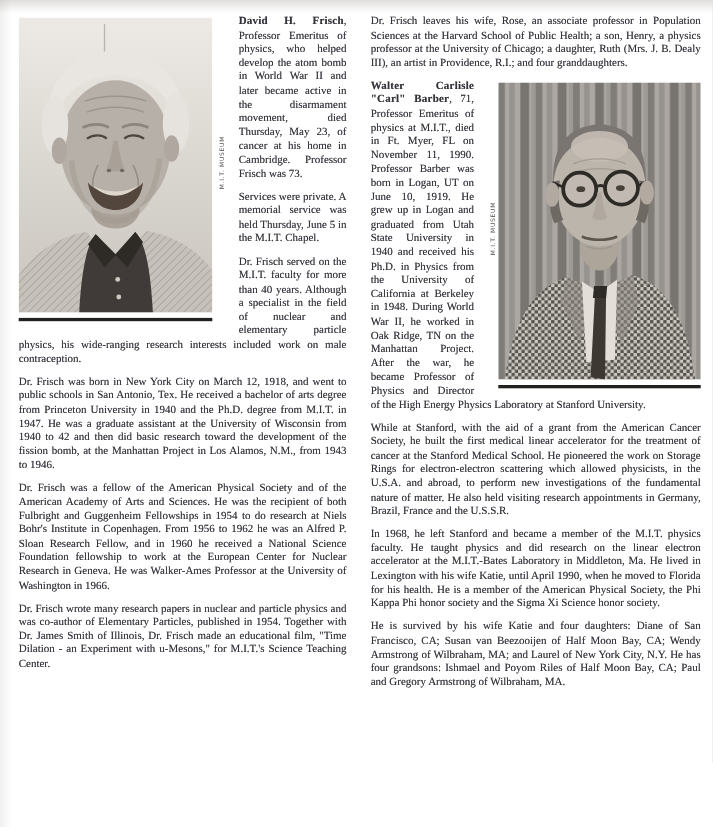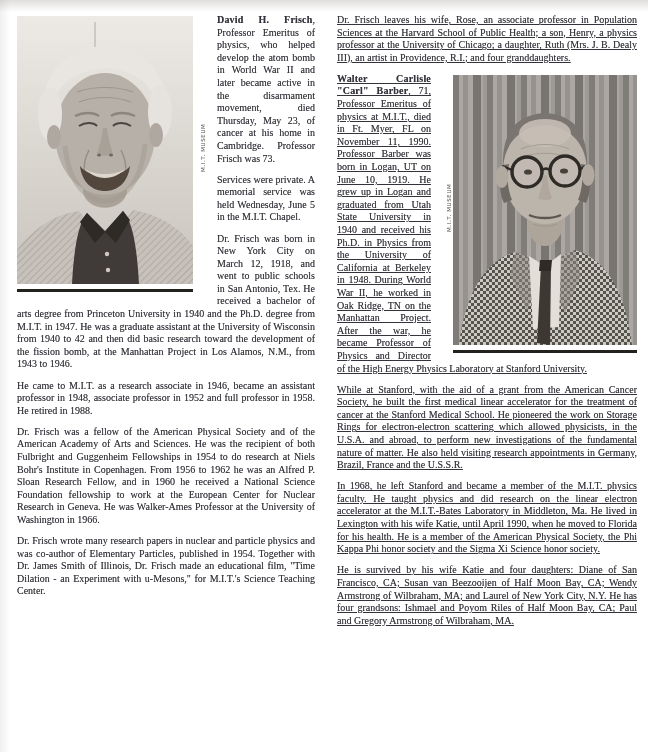--- a/index.html
+++ b/index.html
@@ -21,21 +21,21 @@
     background:linear-gradient(180deg,rgba(110,105,98,.22),rgba(110,105,98,0));
     pointer-events:none;
   }
   .page::after{
     content:"";position:absolute;top:0;left:0;width:10px;bottom:0;
     background:linear-gradient(90deg,rgba(110,105,98,.10),rgba(110,105,98,0));
     pointer-events:none;
   }
   .cols{display:flex;gap:22px;}
   .col-left{width:298px;flex:none;}
-  .col-right{width:300px;flex:none;text-decoration:underline;}
+  .col-right{width:300px;flex:none;}
   p{margin:0 0 8.5px;text-align:justify;}
   .b{font-weight:700;letter-spacing:.2px;}
   .i{}
   .photoblock-left{float:left;width:190px;margin:2px 10px 5px 0;}
   .photoblock-right{float:right;width:198px;margin:2px 0 5px 8px;}
   .photorow{display:flex;}
   .credit{
     width:14px;flex:none;
     display:flex;justify-content:center;align-items:flex-end;
     font-family:"DejaVu Sans",sans-serif;
@@ -105,23 +105,23 @@
               <ellipse cx="37" cy="121" rx="7" ry="12" fill="#b0a8a0"></ellipse>
               <ellipse cx="139" cy="119" rx="7" ry="12" fill="#b0a8a0"></ellipse>
             </g>
           </svg>
           <div class="credit">M.I.T. MUSEUM</div>
         </div>
         <div class="rule rule-frisch"></div>
       </div>
       <div>
           <p><span class="b">David H. Frisch</span><span>, Professor Emeritus of physics, who helped develop the atom bomb in World War II and later became active in the disarmament movement, died Thursday, May 23, of cancer at his home in Cambridge.  Professor Frisch was 73.</span></p>
-          <p><span>Services were private.  A memorial service was held Wednesday, June 5 in the M.I.T. Chapel.</span></p>
+          <p><span>Services were private.  A memorial service was held Thursday, June 5 in the M.I.T. Chapel.</span></p>
+          <p><span>Dr. Frisch served on the M.I.T. faculty for more than 40 years.  Although a specialist in the field of nuclear and elementary particle physics, his wide-ranging research interests included work on male contraception.</span></p>
           <p><span>Dr. Frisch was born in New York City on March 12, 1918, and went to public schools in San Antonio, Tex.  He received a bachelor of arts degree from Princeton University in 1940 and the Ph.D. degree from M.I.T. in 1947.  He was a graduate assistant at the University of Wisconsin from 1940 to 42 and then did basic research toward the development of the fission bomb, at the Manhattan Project in Los Alamos, N.M., from 1943 to 1946.</span></p>
-          <p><span>He came to M.I.T. as a research associate in 1946, became an assistant professor in 1948, associate professor in 1952 and full professor in 1958.  He retired in 1988.</span></p>
           <p><span>Dr. Frisch was a fellow of the American Physical Society and of the American Academy of Arts and Sciences.  He was the recipient of both Fulbright and Guggenheim Fellowships in 1954 to do research at Niels Bohr's Institute in Copenhagen.  From 1956 to 1962 he was an Alfred P. Sloan Research Fellow, and in 1960 he received a National Science Foundation fellowship to work at the European Center for Nuclear Research in Geneva.  He was Walker-Ames Professor at the University of Washington in 1966.</span></p>
           <p><span>Dr. Frisch wrote many research papers in nuclear and particle physics and was co-author of </span><span class="i">Elementary Particles</span><span>, published in 1954.  Together with Dr. James Smith of Illinois, Dr. Frisch made an educational film, "Time Dilation - an Experiment with </span><span class="i">u</span><span>-Mesons," for M.I.T.'s Science Teaching Center.</span></p>
         </div>
     </div>
 
     <div class="col-right">
       <div>
           <p><span>Dr. Frisch leaves his wife, Rose, an associate professor in Population Sciences at the Harvard School of Public Health;  a son, Henry, a physics professor at the University of Chicago;  a daughter, Ruth (Mrs. J. B. Dealy III), an artist in Providence, R.I.; and four granddaughters.</span></p>
         </div>
 

